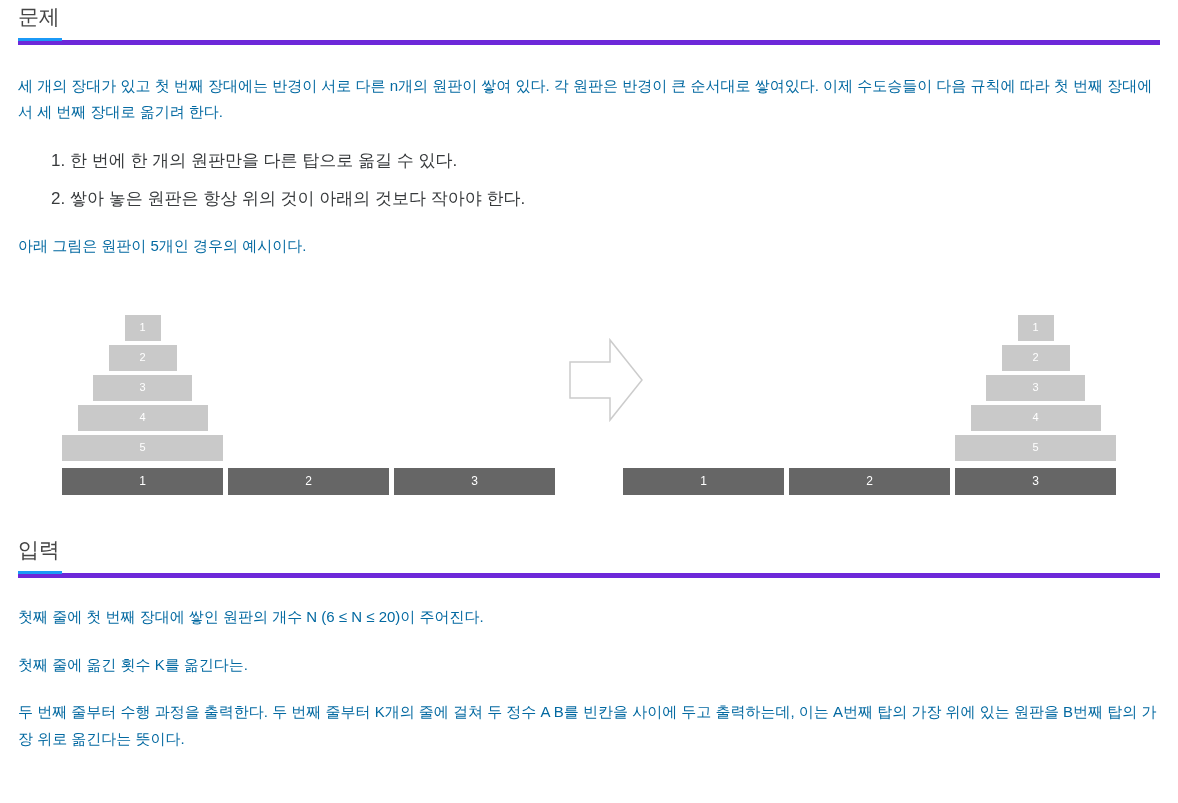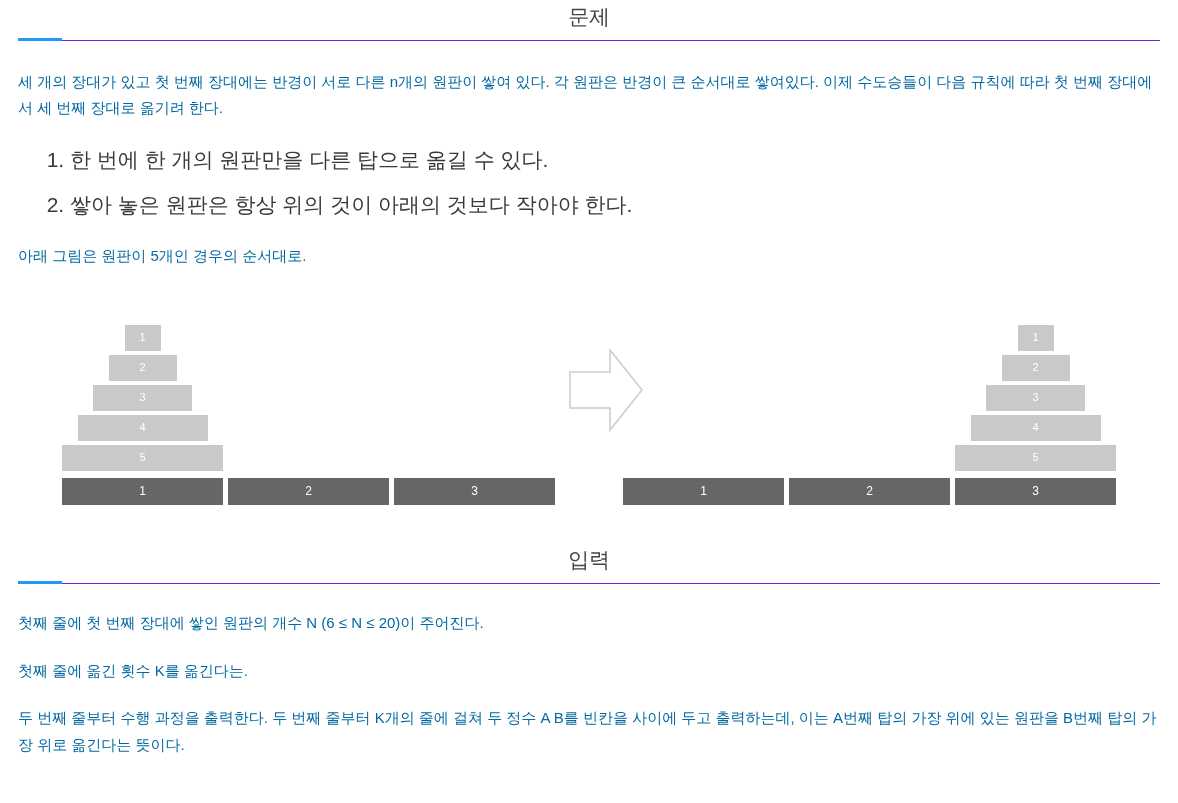--- a/index.html
+++ b/index.html
@@ -22,24 +22,23 @@
   }
   .section-title {
     font-size: 21px;
     font-weight: 400;
     color: #454545;
     margin: 0;
     padding: 0 0 6px 0;
     letter-spacing: -0.3px;
   }
   .section-head {
-    border-bottom: 1px solid #6d28d9;
+    border-bottom: 5px solid #6d28d9;
     position: relative;
     margin-bottom: 22px;
-    text-align: center;
   }
   .section-head::after {
     content: "";
     position: absolute;
     left: 0;
     bottom: -1px;
     width: 44px;
     height: 3px;
     background: #1b9af7;
   }
@@ -51,21 +50,21 @@
     color: #0369a1;
   }
   ol.rules {
     margin: 0 0 20px 0;
     padding-left: 52px;
     list-style: decimal;
   }
   ol.rules li {
     margin: 0 0 8px 0;
     line-height: 1.75;
-    font-size: 21px;
+    font-size: 17px;
   }
   
   .figure {
     position: relative;
     height: 215px;
     margin: 8px 0 6px 0;
   }
   .hanoi {
     position: absolute;
     bottom: 0;
@@ -137,21 +136,21 @@
       <h2 class="section-title">문제</h2>
     </div>
 
     <p>세 개의 장대가 있고 첫 번째 장대에는 반경이 서로 다른 n개의 원판이 쌓여 있다. 각 원판은 반경이 큰 순서대로 쌓여있다. 이제 수도승들이 다음 규칙에 따라 첫 번째 장대에서 세 번째 장대로 옮기려 한다.</p>
 
     <ol class="rules">
       <li>한 번에 한 개의 원판만을 다른 탑으로 옮길 수 있다.</li>
       <li>쌓아 놓은 원판은 항상 위의 것이 아래의 것보다 작아야 한다.</li>
     </ol>
 
-    <p>아래 그림은 원판이 5개인 경우의 순서대로.</p>
+    <p>아래 그림은 원판이 5개인 경우의 예시이다.</p>
 
     <div class="figure">
 
       <div class="hanoi left">
         <div class="peg">
           <div class="disks">
             <div class="disk d1">1</div>
             <div class="disk d2">2</div>
             <div class="disk d3">3</div>
             <div class="disk d4">4</div>

